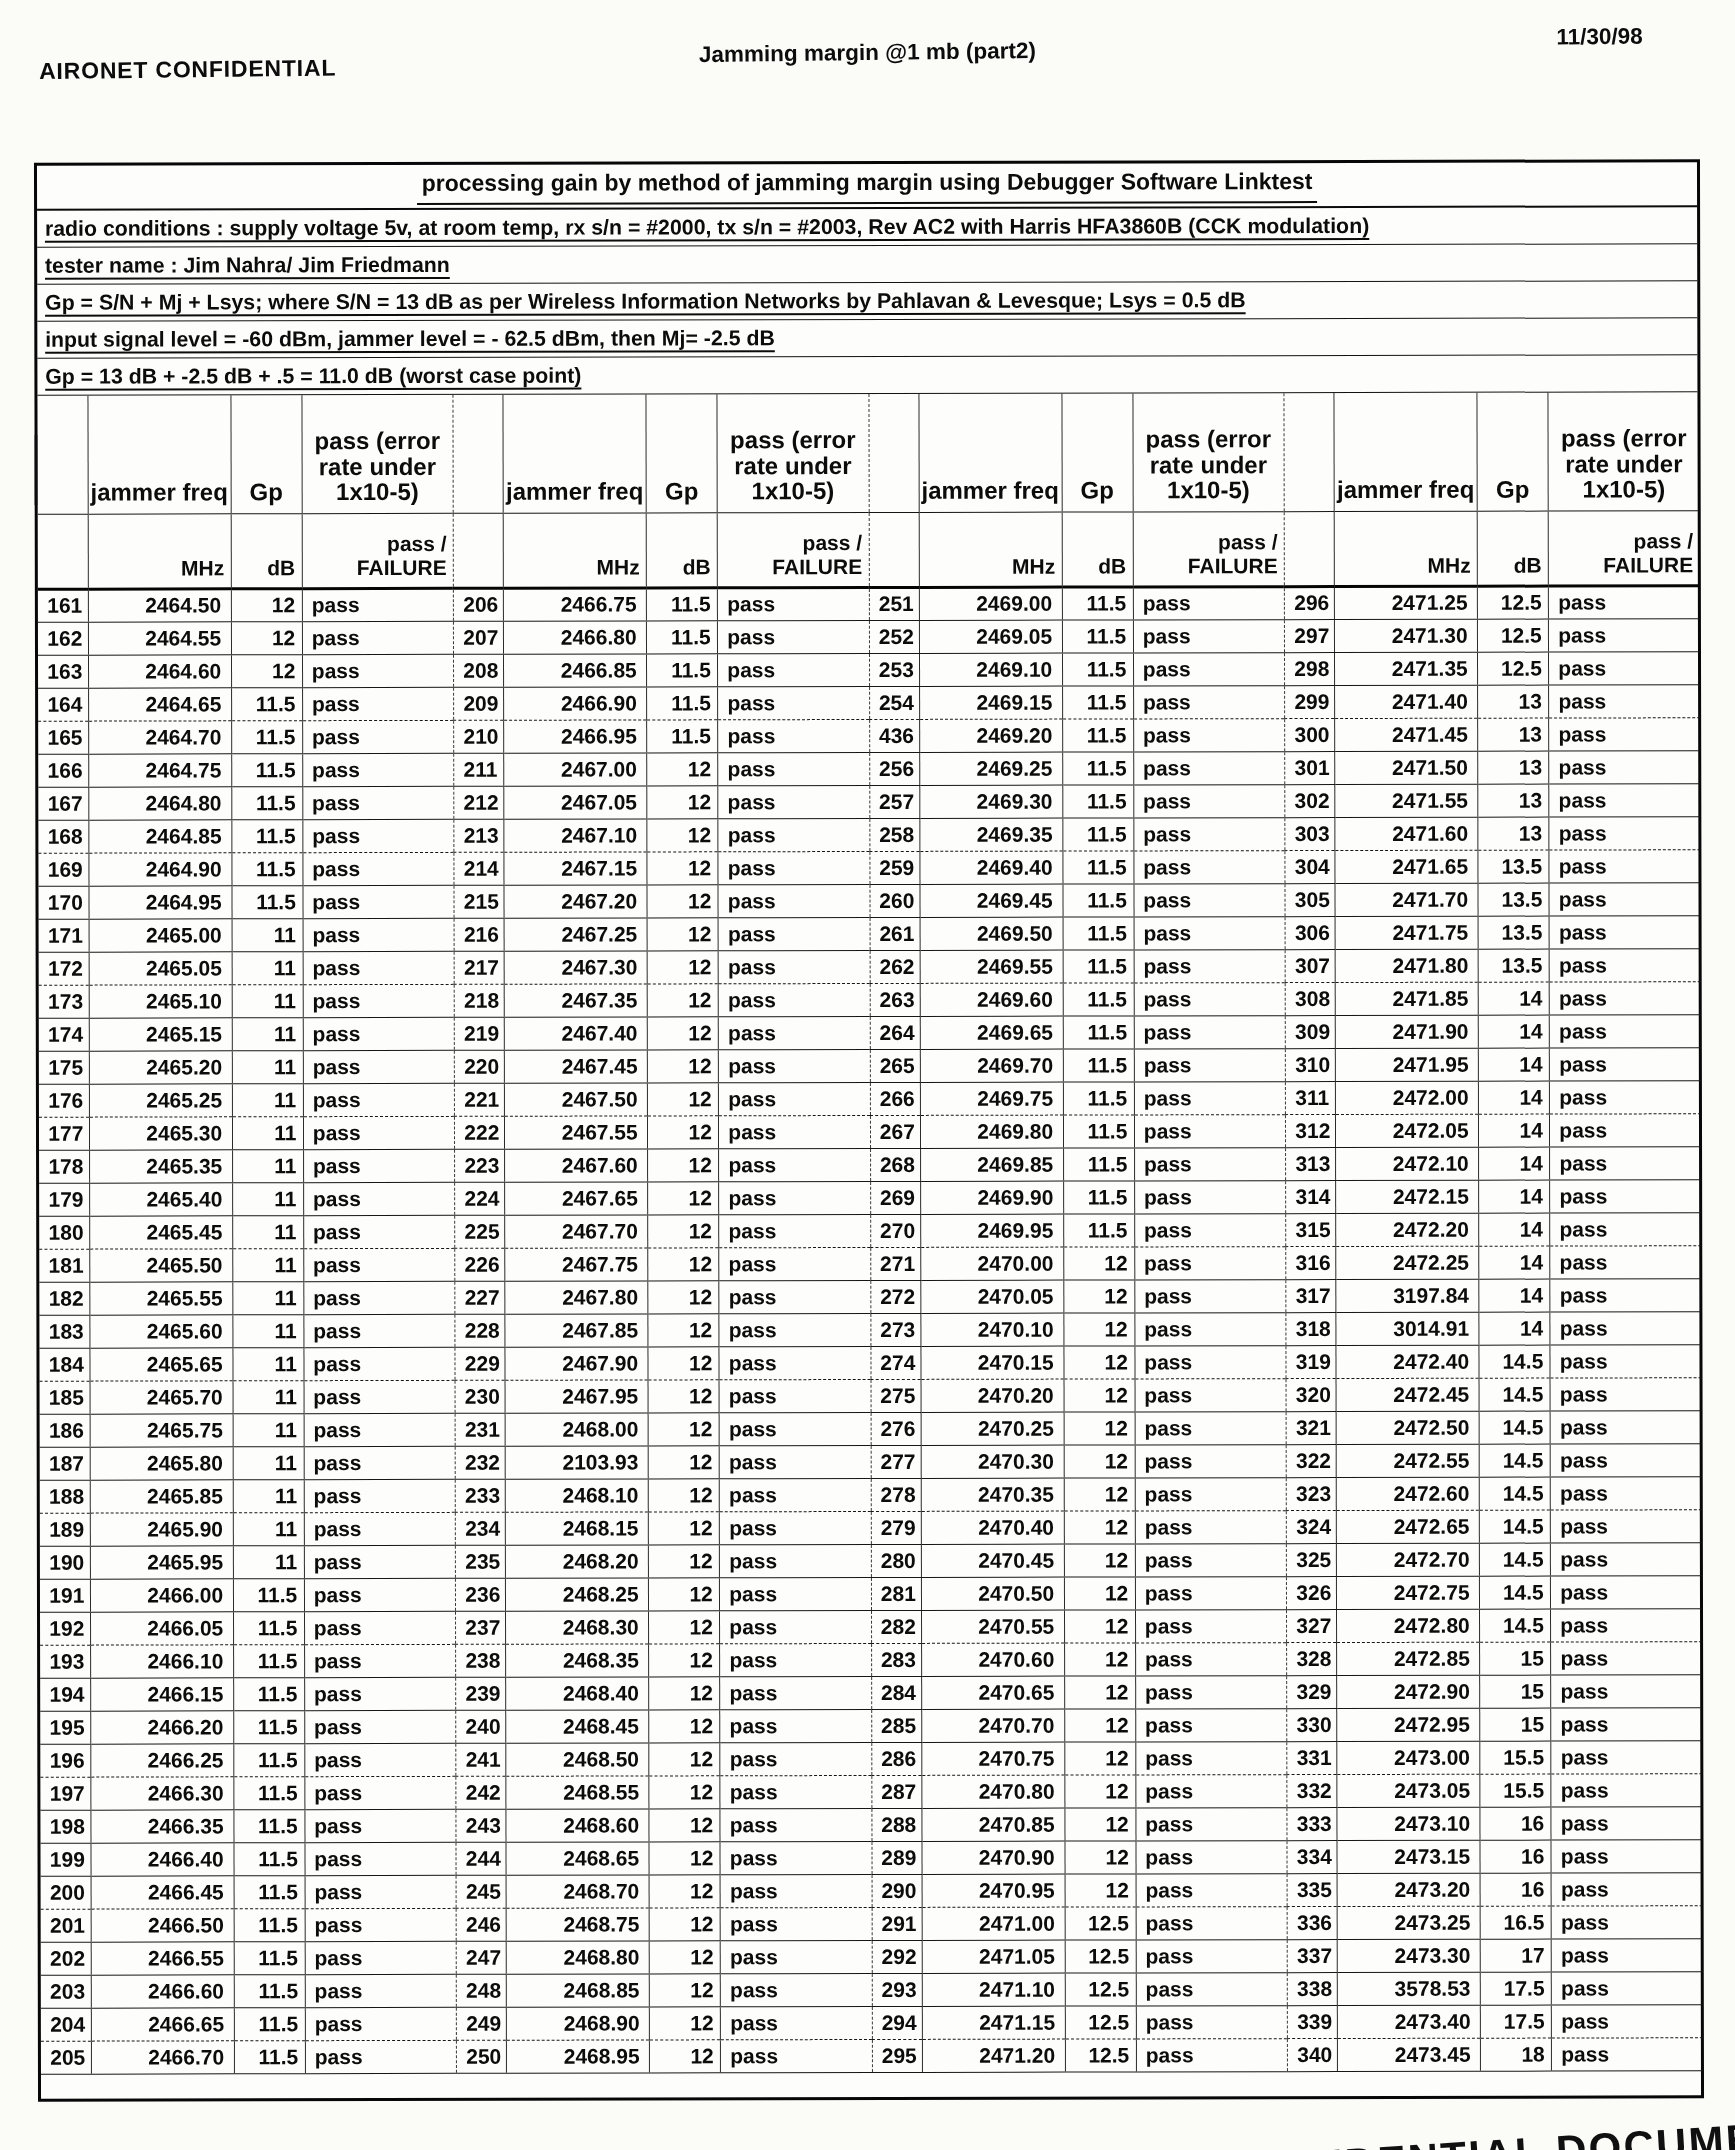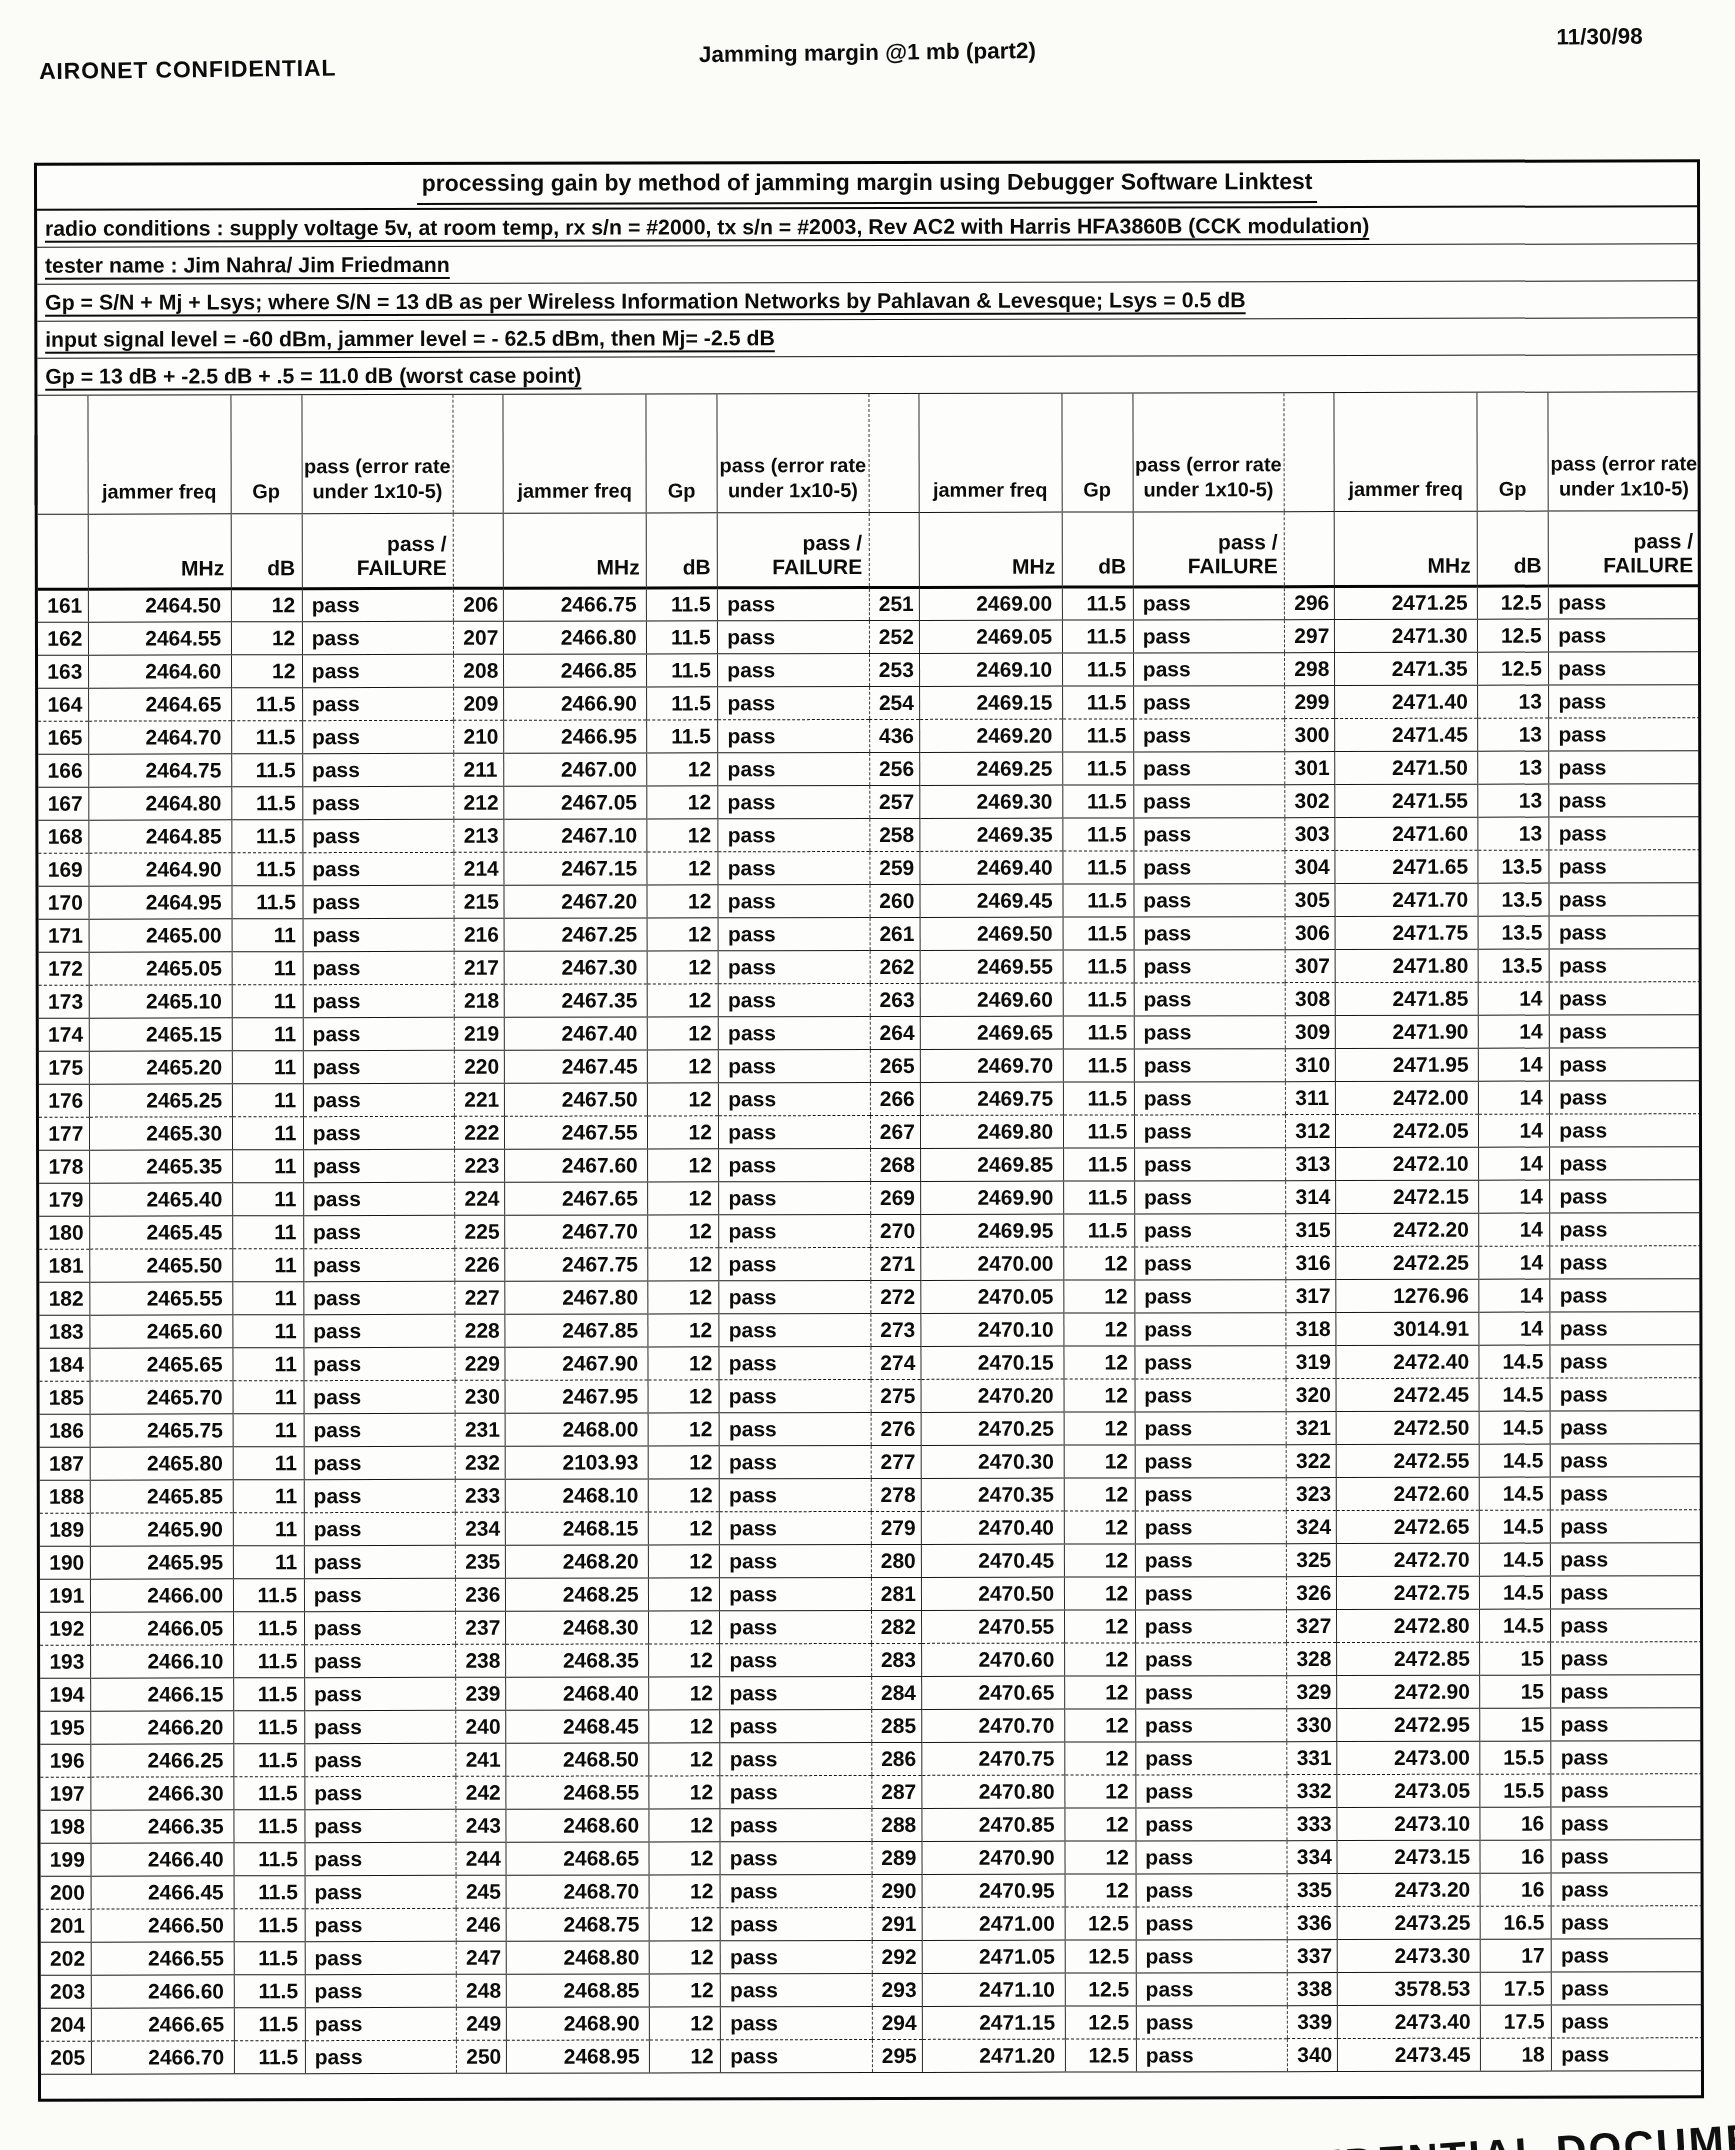--- a/index.html
+++ b/index.html
@@ -28,21 +28,21 @@
     font-size:21.3px;font-weight:600;
     text-decoration:underline;text-decoration-thickness:1.9px;text-underline-offset:5.4px;
   }
   .groups{display:flex;flex-direction:row;align-items:stretch;}
   table.group{border-collapse:collapse;table-layout:fixed;width:415px;}
   .group:not(:first-child){border-left:1.9px dashed #3a3a3a;}
   .group th,.group td{box-sizing:border-box;overflow:hidden;}
   .group th{font-weight:700;}
   tr.r1{height:118px;}
   tr.r1 th{
-    vertical-align:bottom;font-size:20px;line-height:25.6px;text-align:center;
+    vertical-align:bottom;font-size:24px;line-height:25.6px;text-align:center;
     border-bottom:1.9px solid #151515;padding-bottom:7.8px;
   }
   tr.r2{height:75px;}
   tr.r2 th{
     vertical-align:bottom;font-size:21px;line-height:24px;text-align:right;
     border-bottom:3.5px solid #050505;padding:0 6.2px 6.2px 0;
   }
   tr.r2 .unit-split span{display:block;text-align:right;}
   tbody td{
     height:33px;font-size:21px;font-weight:700;
@@ -1122,21 +1122,21 @@
             <td class="c-res">pass</td>
           </tr>
           <tr>
             <td class="c-idx">316</td>
             <td class="c-freq">2472.25</td>
             <td class="c-gp">14</td>
             <td class="c-res">pass</td>
           </tr>
           <tr>
             <td class="c-idx">317</td>
-            <td class="c-freq">1276.96</td>
+            <td class="c-freq">3197.84</td>
             <td class="c-gp">14</td>
             <td class="c-res">pass</td>
           </tr>
           <tr>
             <td class="c-idx">318</td>
             <td class="c-freq">3014.91</td>
             <td class="c-gp">14</td>
             <td class="c-res">pass</td>
           </tr>
           <tr>

